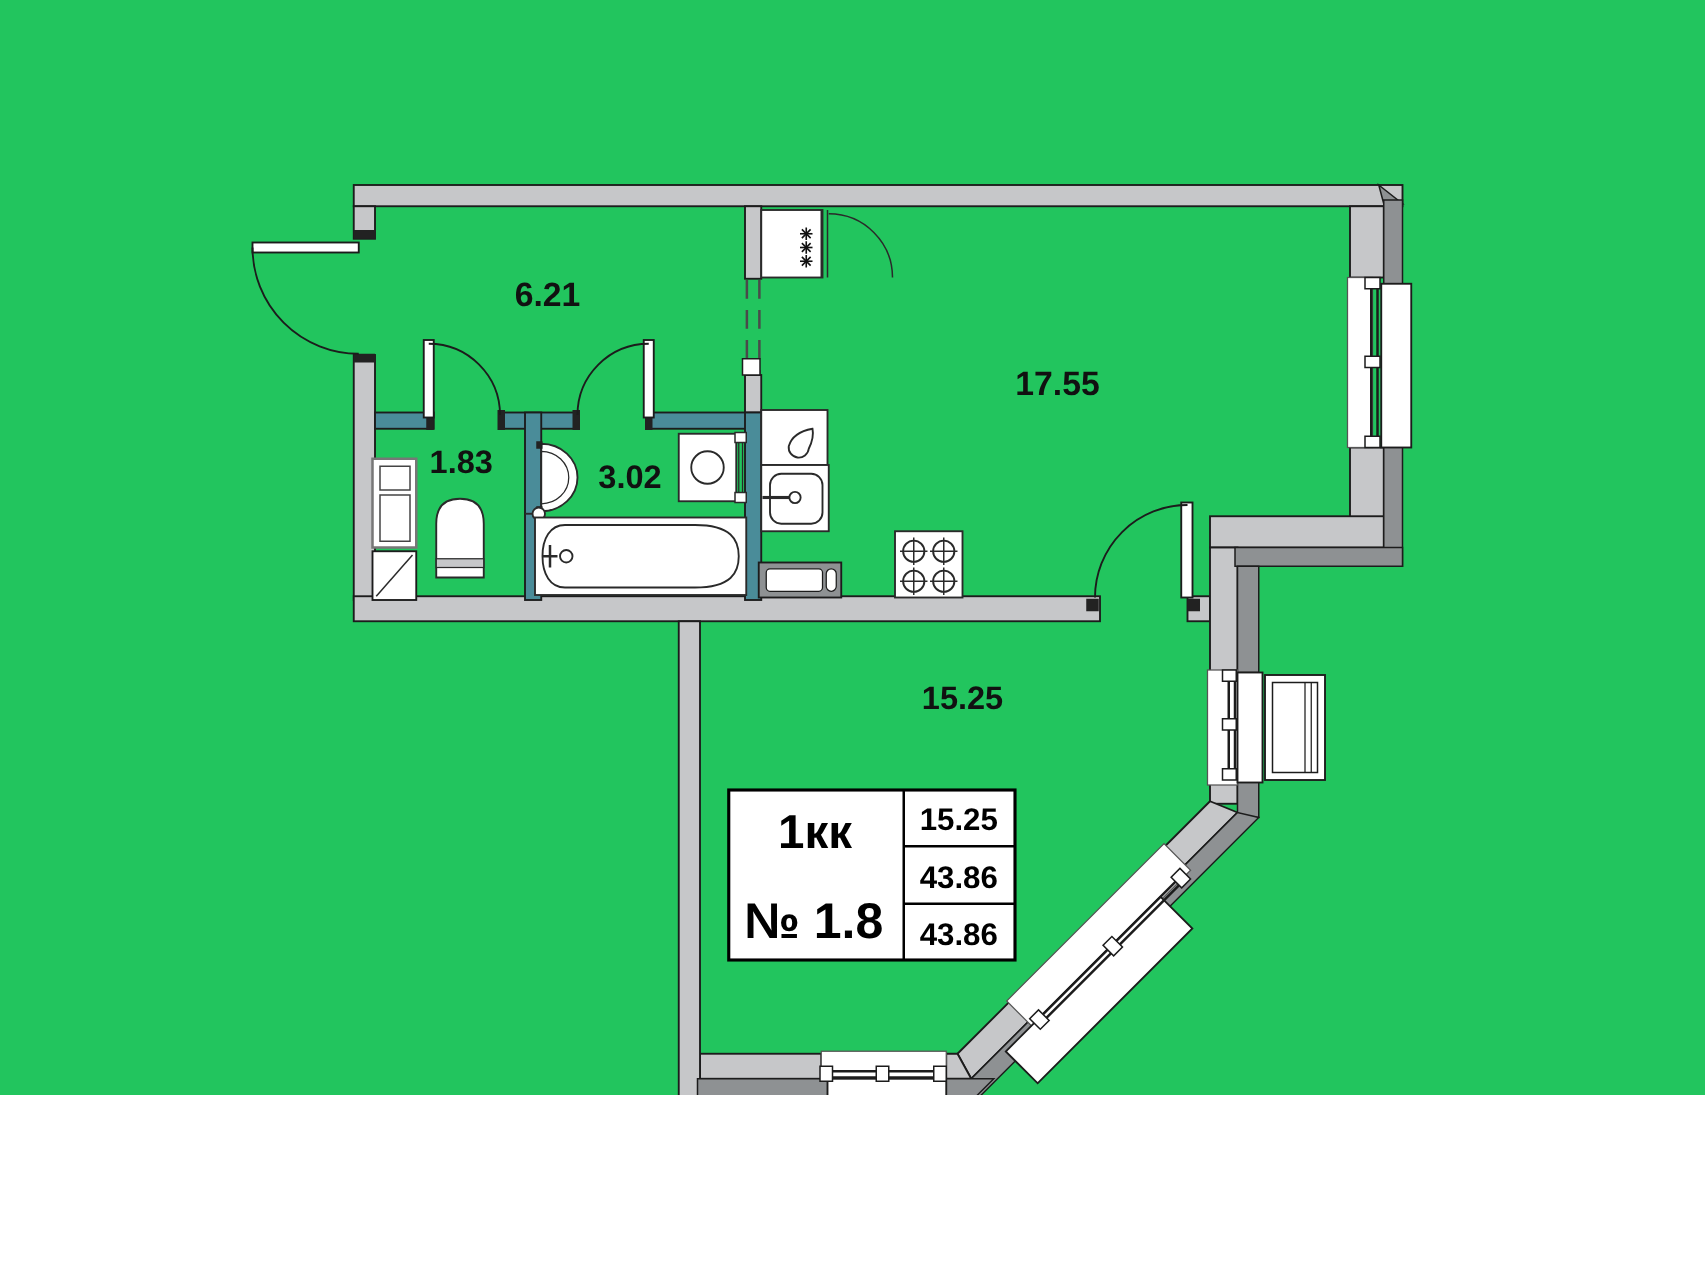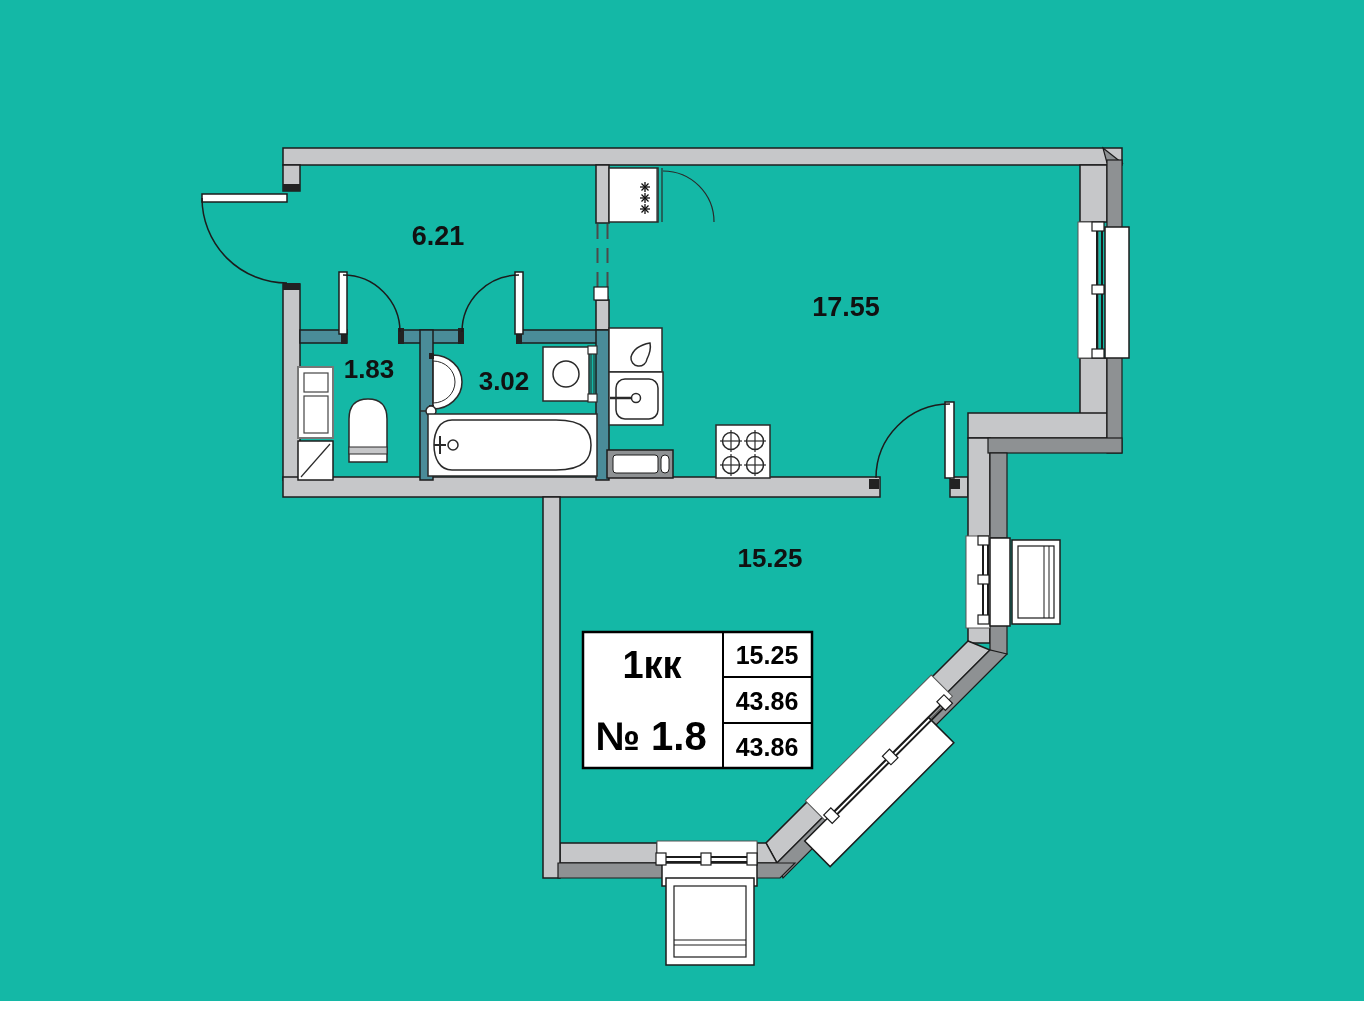--- a/index.html
+++ b/index.html
@@ -1,17 +1,17 @@
 <!DOCTYPE html>
 <html><head>
 <meta charset="utf-8">
 <style>
   html,body { margin:0; padding:0; background:#ffffff; }
   .stage {
-    width:1364px; height:1001px; background:#14b8a6;
+    width:1364px; height:876px; background:#22c55e;
     position:relative; margin:0 auto; overflow:hidden;
     font-family:"Liberation Sans", sans-serif;
   }
   svg { display:block; }
   .room-label {
     font-family:"Liberation Sans","DejaVu Sans",sans-serif;
     font-weight:bold; fill:#111; text-anchor:middle;
   }
   .card-label {
     font-family:"Liberation Sans","DejaVu Sans",sans-serif;

